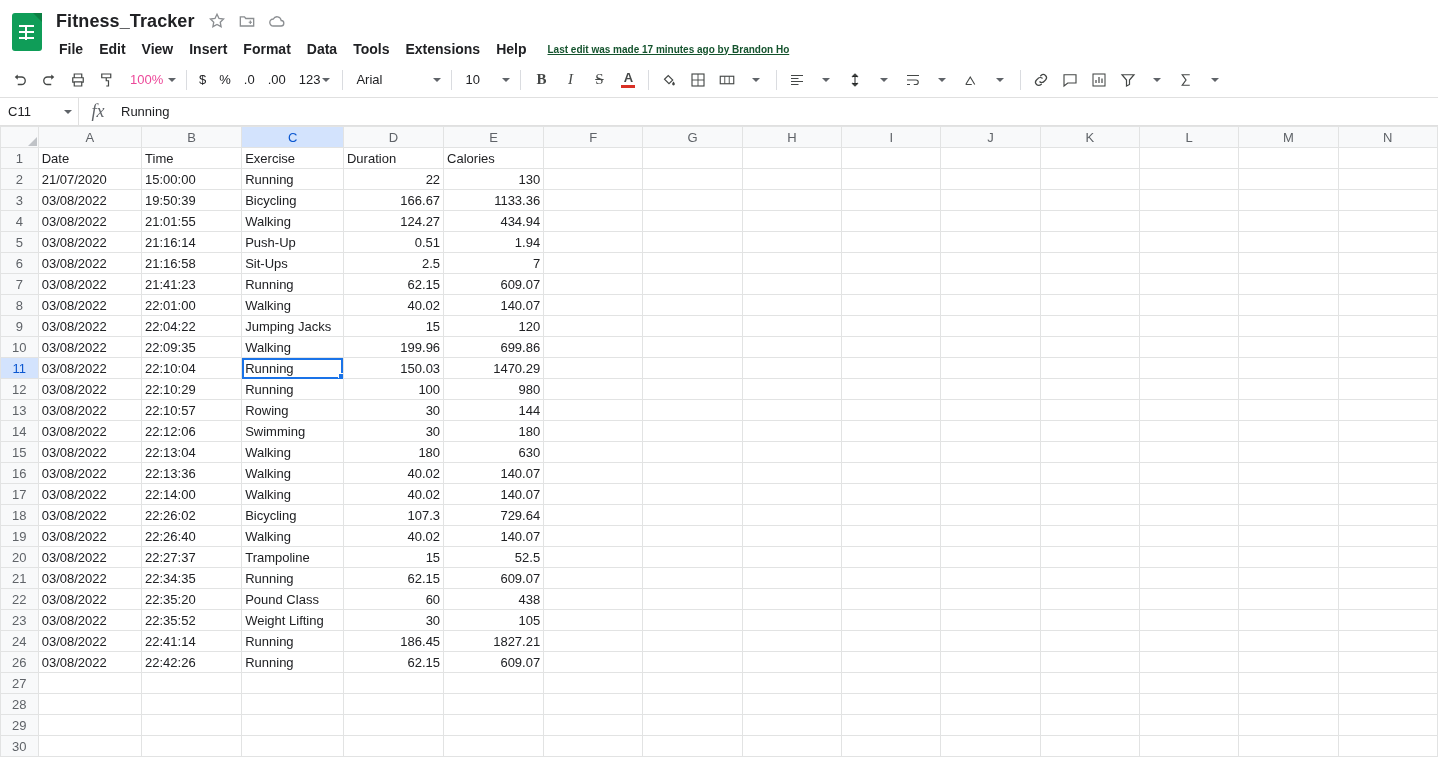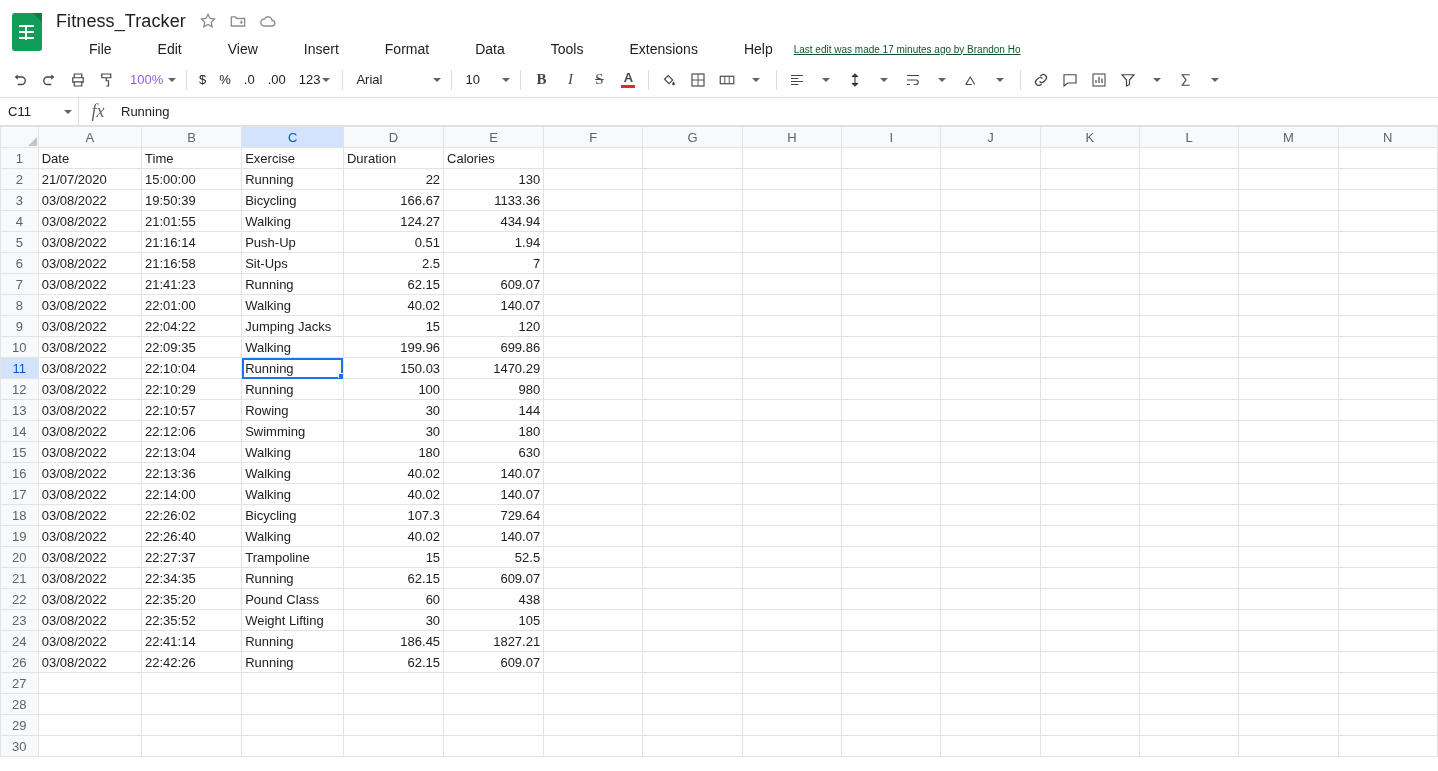--- a/index.html
+++ b/index.html
@@ -11,20 +11,21 @@
     font-family: "Liberation Sans", sans-serif;
     color: #202124;
   }
 
   
   .titlebar {
     display: flex;
     align-items: flex-start;
     padding: 6px 8px 0 10px;
     height: 62px;
+    font-weight: bold;
   }
   .doc-icon {
     width: 34px; height: 40px;
     margin-top: 6px;
     flex: 0 0 auto;
     display: flex; align-items: center; justify-content: center;
   }
   .sheets-glyph {
     width: 30px; height: 38px;
     background: #0f9d58;
@@ -64,21 +65,20 @@
     align-items: center;
     height: 26px;
     font-size: 14px;
     color: #202124;
     gap: 2px;
   }
   .menu-item {
     padding: 2px 7px;
     border-radius: 4px;
     line-height: 20px;
-    margin-left: 30px;
   }
   .last-edit {
     margin-left: 12px;
     font-size: 10px;
     color: #14532d;
     text-decoration: underline;
   }
 
   
   .toolbar {
@@ -93,21 +93,21 @@
     width: 28px; height: 28px;
     display: flex; align-items: center; justify-content: center;
     border-radius: 4px;
     color: #444746;
     font-size: 13px;
   }
   .tb-sep { width: 1px; height: 20px; background: #dadce0; margin: 0 5px; }
   .tb-zoom {
     width: 58px; height: 26px;
     display: flex; align-items: center; justify-content: space-between;
-    font-size: 13px; padding: 0 4px 0 8px; border-radius: 4px; color: #8b5cf6;
+    font-size: 13px; padding: 0 4px 0 8px; border-radius: 4px; color: #ec4899;
   }
   .tb-text {
     height: 26px;
     display: flex; align-items: center;
     font-size: 13px; padding: 0 6px; border-radius: 4px; color: #202124;
   }
   .tb-font {
     width: 96px; height: 26px;
     display: flex; align-items: center; justify-content: space-between;
     font-size: 13px; padding: 0 4px 0 7px; border-radius: 4px;

